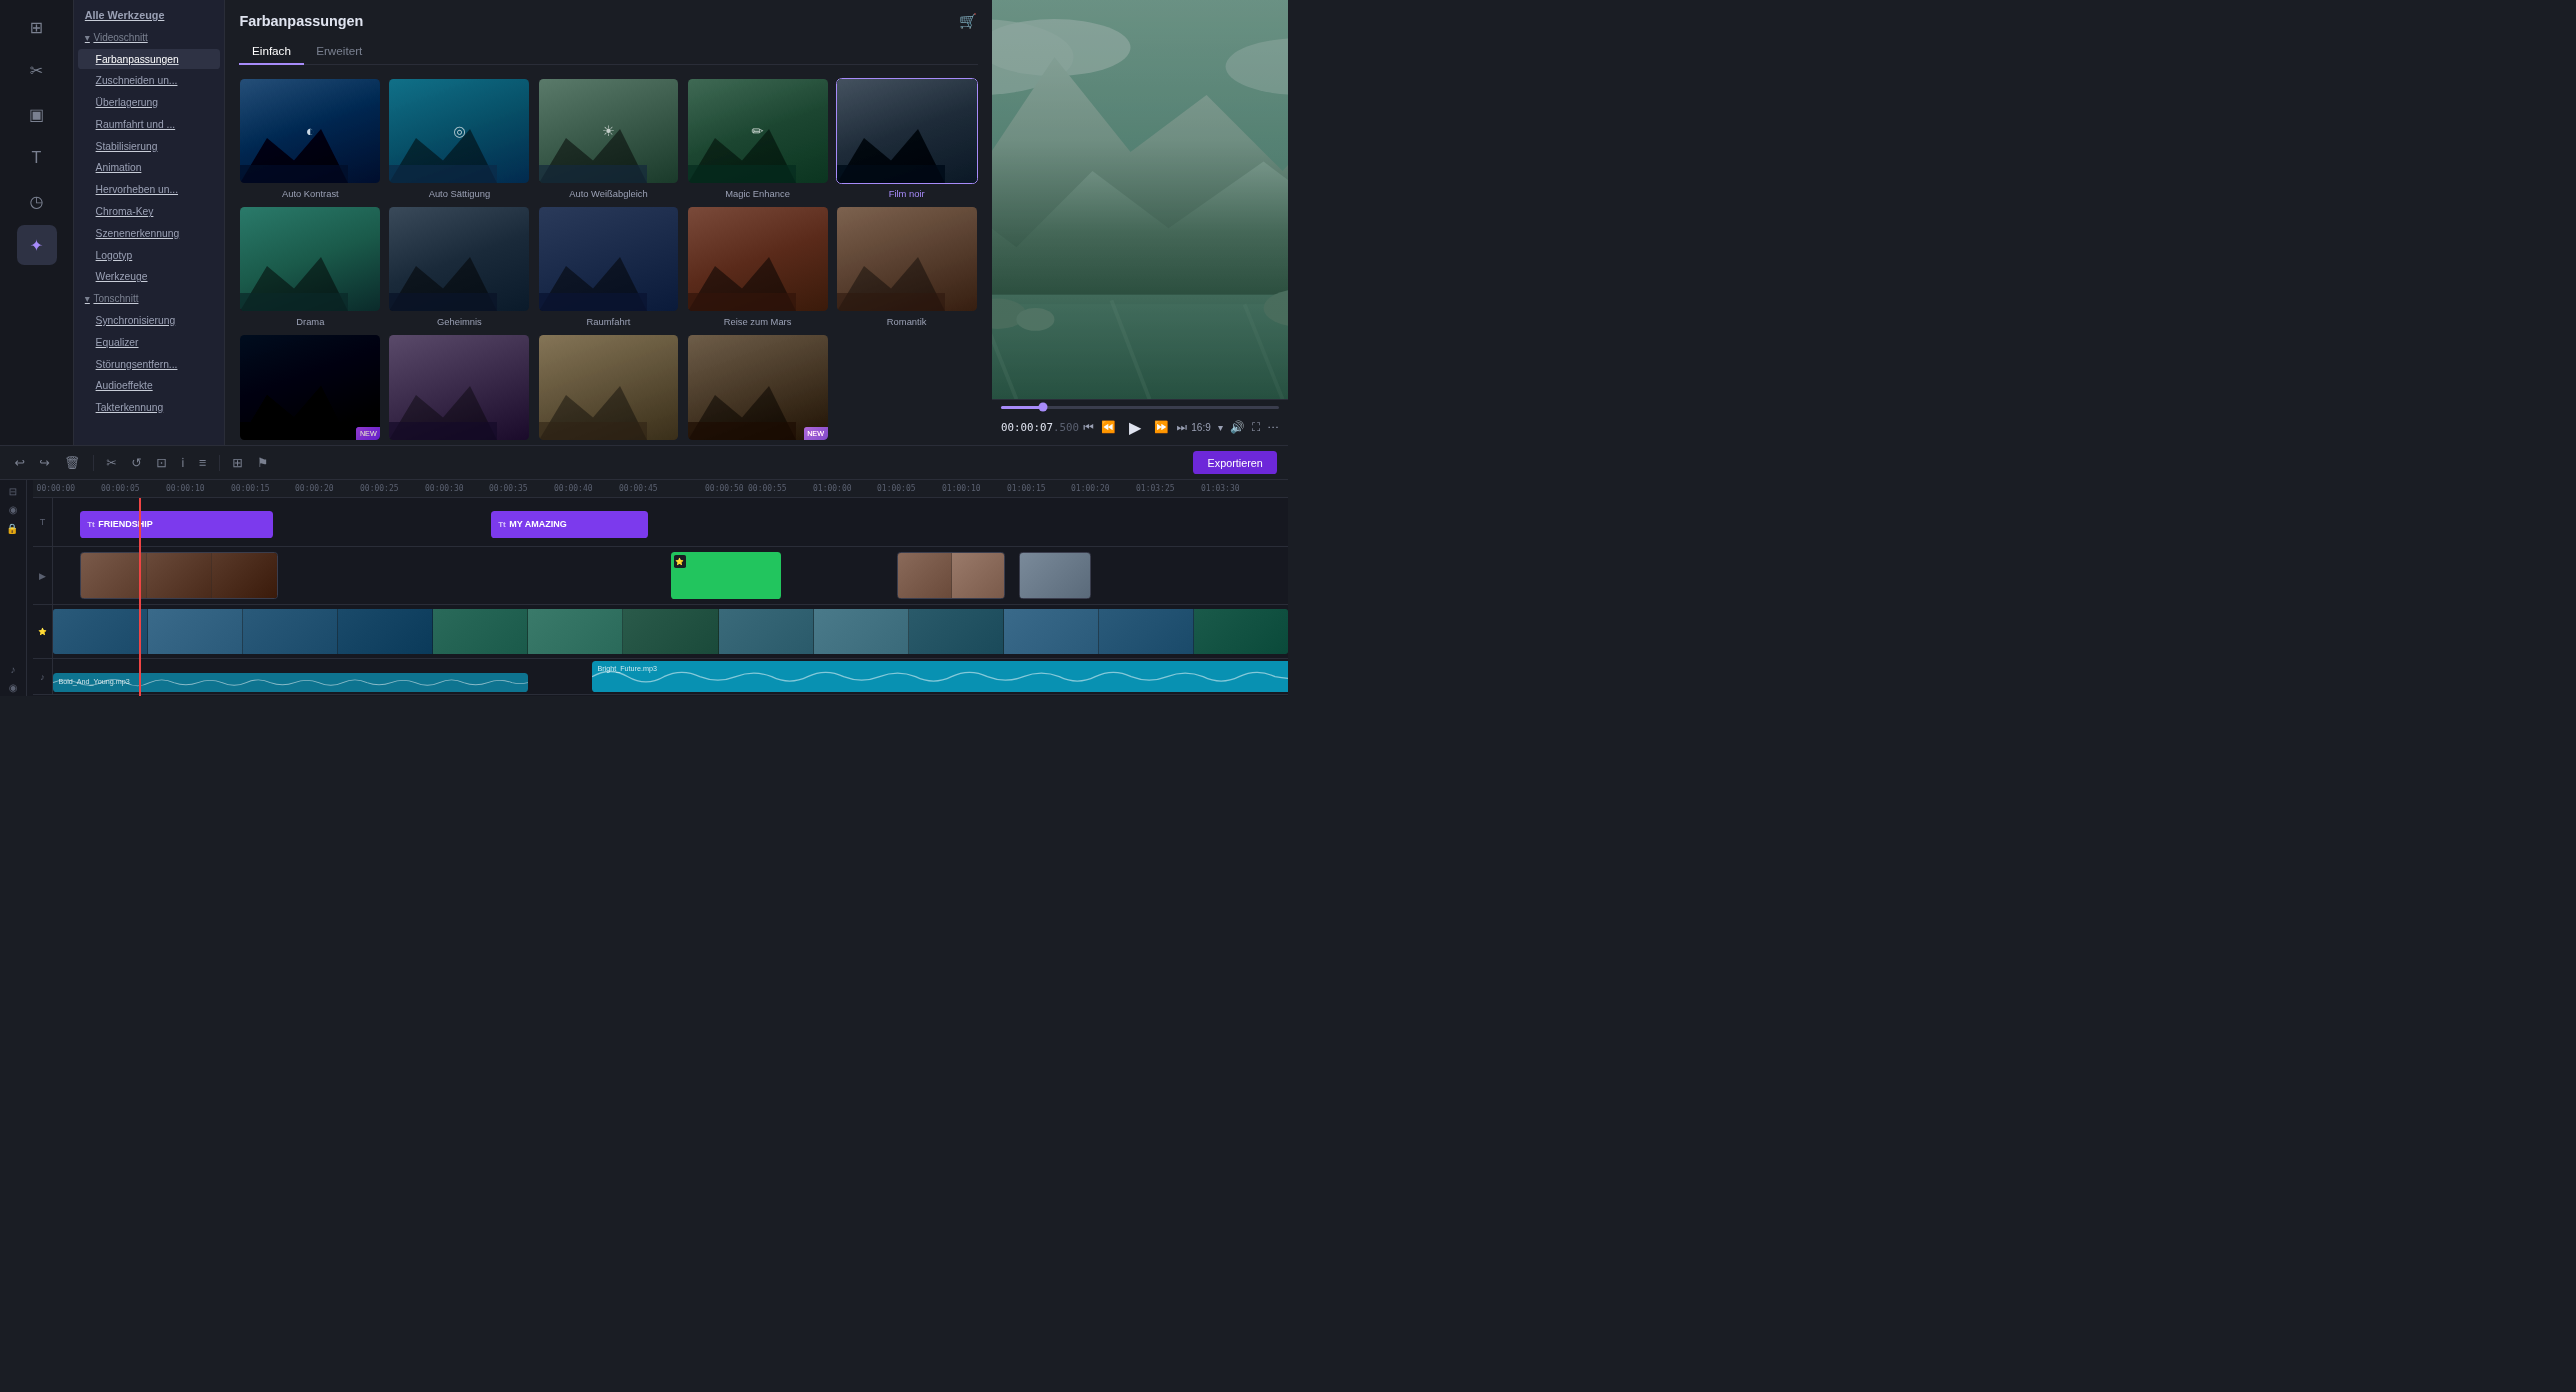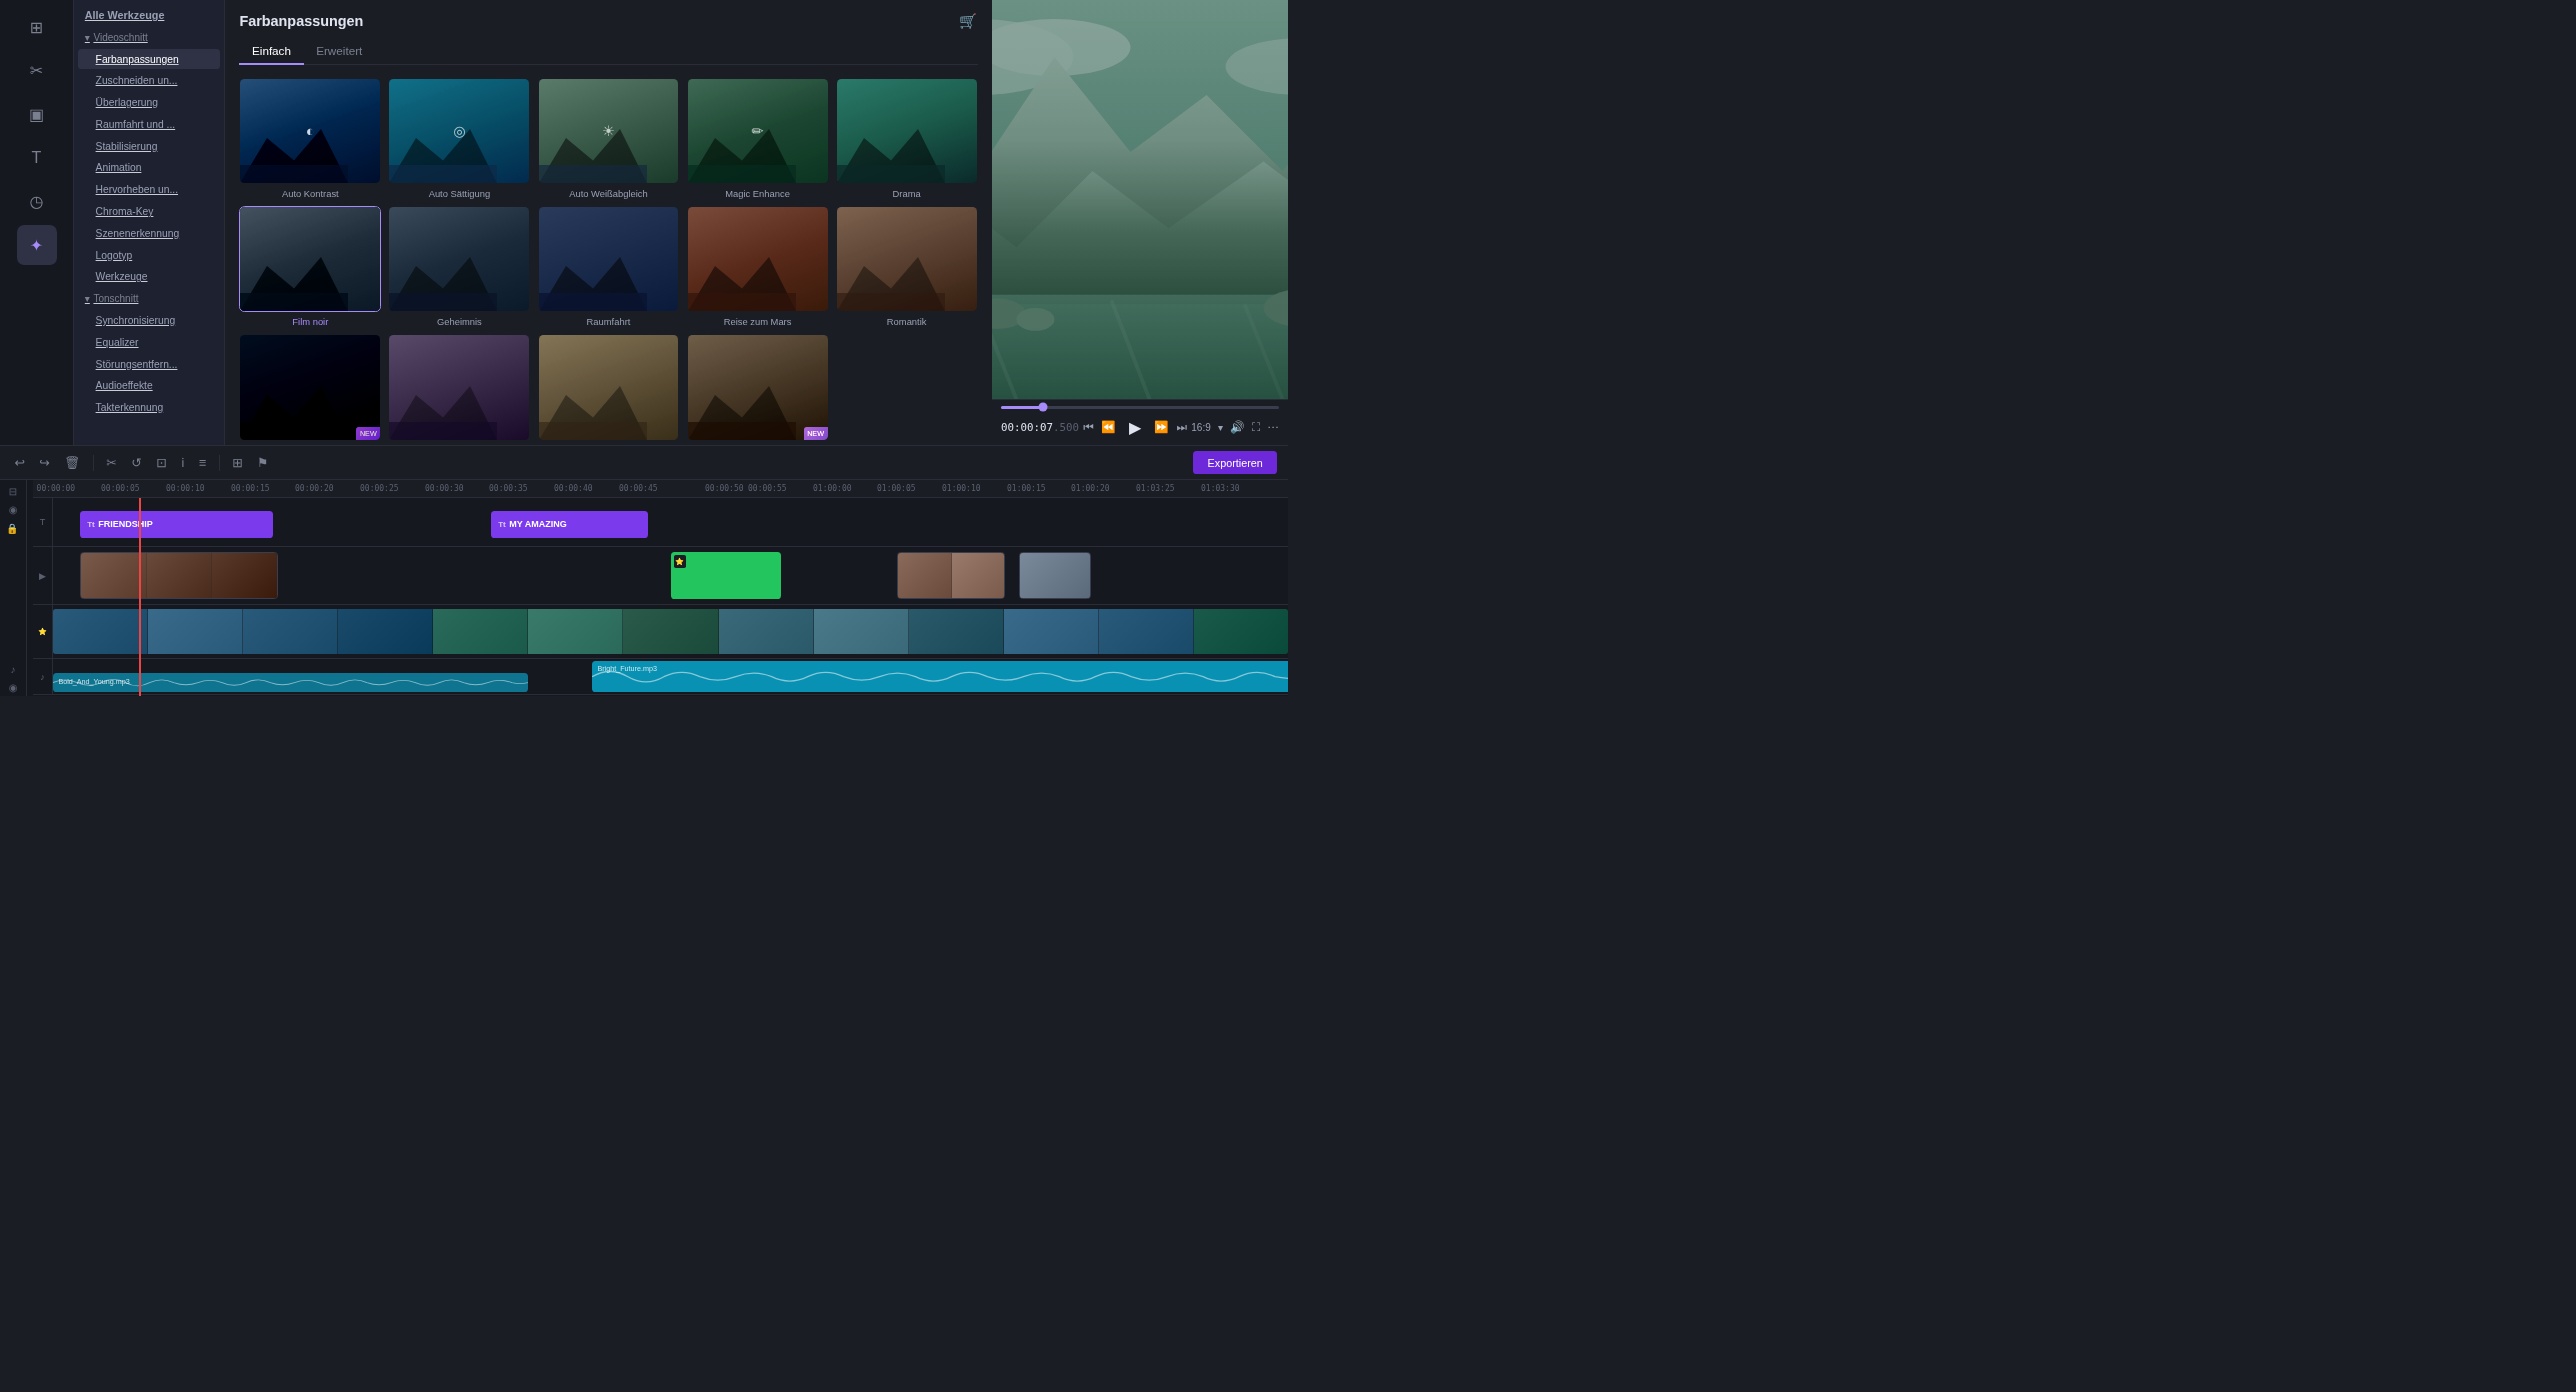--- a/index.html
+++ b/index.html
@@ -621,42 +621,42 @@
               <svg class="mountain-svg" viewBox="0 0 120 70" xmlns="http://www.w3.org/2000/svg" height="63">
                 <polygon points="0,70 30,20 60,45 90,10 120,70" fill="rgba(0,0,0,0.4)"></polygon>
                 <rect x="0" y="50" width="120" height="20" fill="rgba(20,50,40,0.7)"></rect>
               </svg>
               <span class="filter-icon">✏</span>
             </div>
           </div>
           <div class="filter-label">Magic Enhance</div>
         </div>
 
+        <div class="filter-item selected">
+          <div class="filter-thumb">
+            <div class="filter-thumb-inner film-noir">
+              <svg class="mountain-svg" viewBox="0 0 120 70" xmlns="http://www.w3.org/2000/svg" height="63">
+                <polygon points="0,70 30,20 60,45 90,10 120,70" fill="rgba(0,0,0,0.5)"></polygon>
+                <rect x="0" y="50" width="120" height="20" fill="rgba(15,30,45,0.8)"></rect>
+              </svg>
+            </div>
+          </div>
+          <div class="filter-label">Film noir</div>
+        </div>
+
         <div class="filter-item">
           <div class="filter-thumb">
             <div class="filter-thumb-inner drama">
               <svg class="mountain-svg" viewBox="0 0 120 70" xmlns="http://www.w3.org/2000/svg" height="63">
                 <polygon points="0,70 30,20 60,45 90,10 120,70" fill="rgba(0,0,0,0.5)"></polygon>
                 <rect x="0" y="50" width="120" height="20" fill="rgba(10,40,40,0.7)"></rect>
               </svg>
             </div>
           </div>
           <div class="filter-label">Drama</div>
-        </div>
-
-        <div class="filter-item selected">
-          <div class="filter-thumb">
-            <div class="filter-thumb-inner film-noir">
-              <svg class="mountain-svg" viewBox="0 0 120 70" xmlns="http://www.w3.org/2000/svg" height="63">
-                <polygon points="0,70 30,20 60,45 90,10 120,70" fill="rgba(0,0,0,0.5)"></polygon>
-                <rect x="0" y="50" width="120" height="20" fill="rgba(15,30,45,0.8)"></rect>
-              </svg>
-            </div>
-          </div>
-          <div class="filter-label">Film noir</div>
         </div>
 
         <div class="filter-item">
           <div class="filter-thumb">
             <div class="filter-thumb-inner geheimnis">
               <svg class="mountain-svg" viewBox="0 0 120 70" xmlns="http://www.w3.org/2000/svg" height="63">
                 <polygon points="0,70 30,20 60,45 90,10 120,70" fill="rgba(0,0,0,0.5)"></polygon>
                 <rect x="0" y="50" width="120" height="20" fill="rgba(10,20,40,0.8)"></rect>
               </svg>
             </div>

